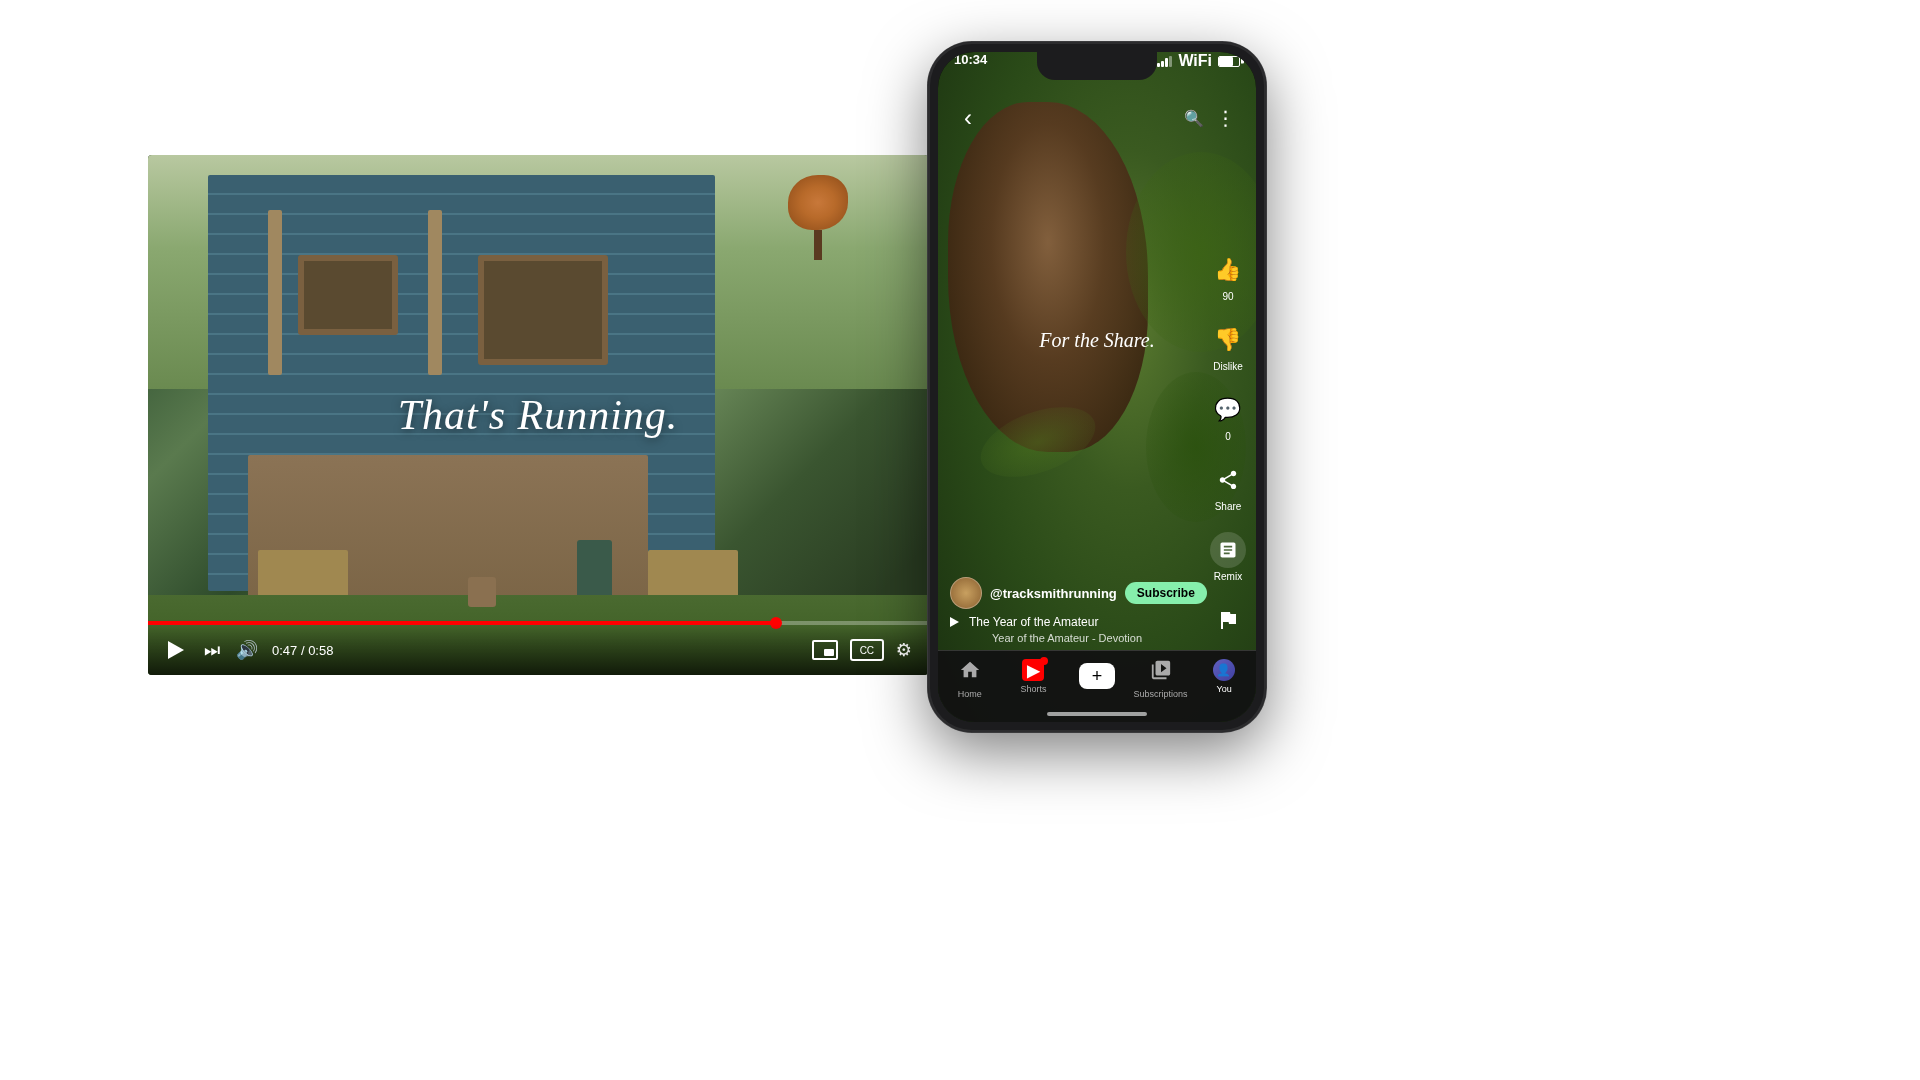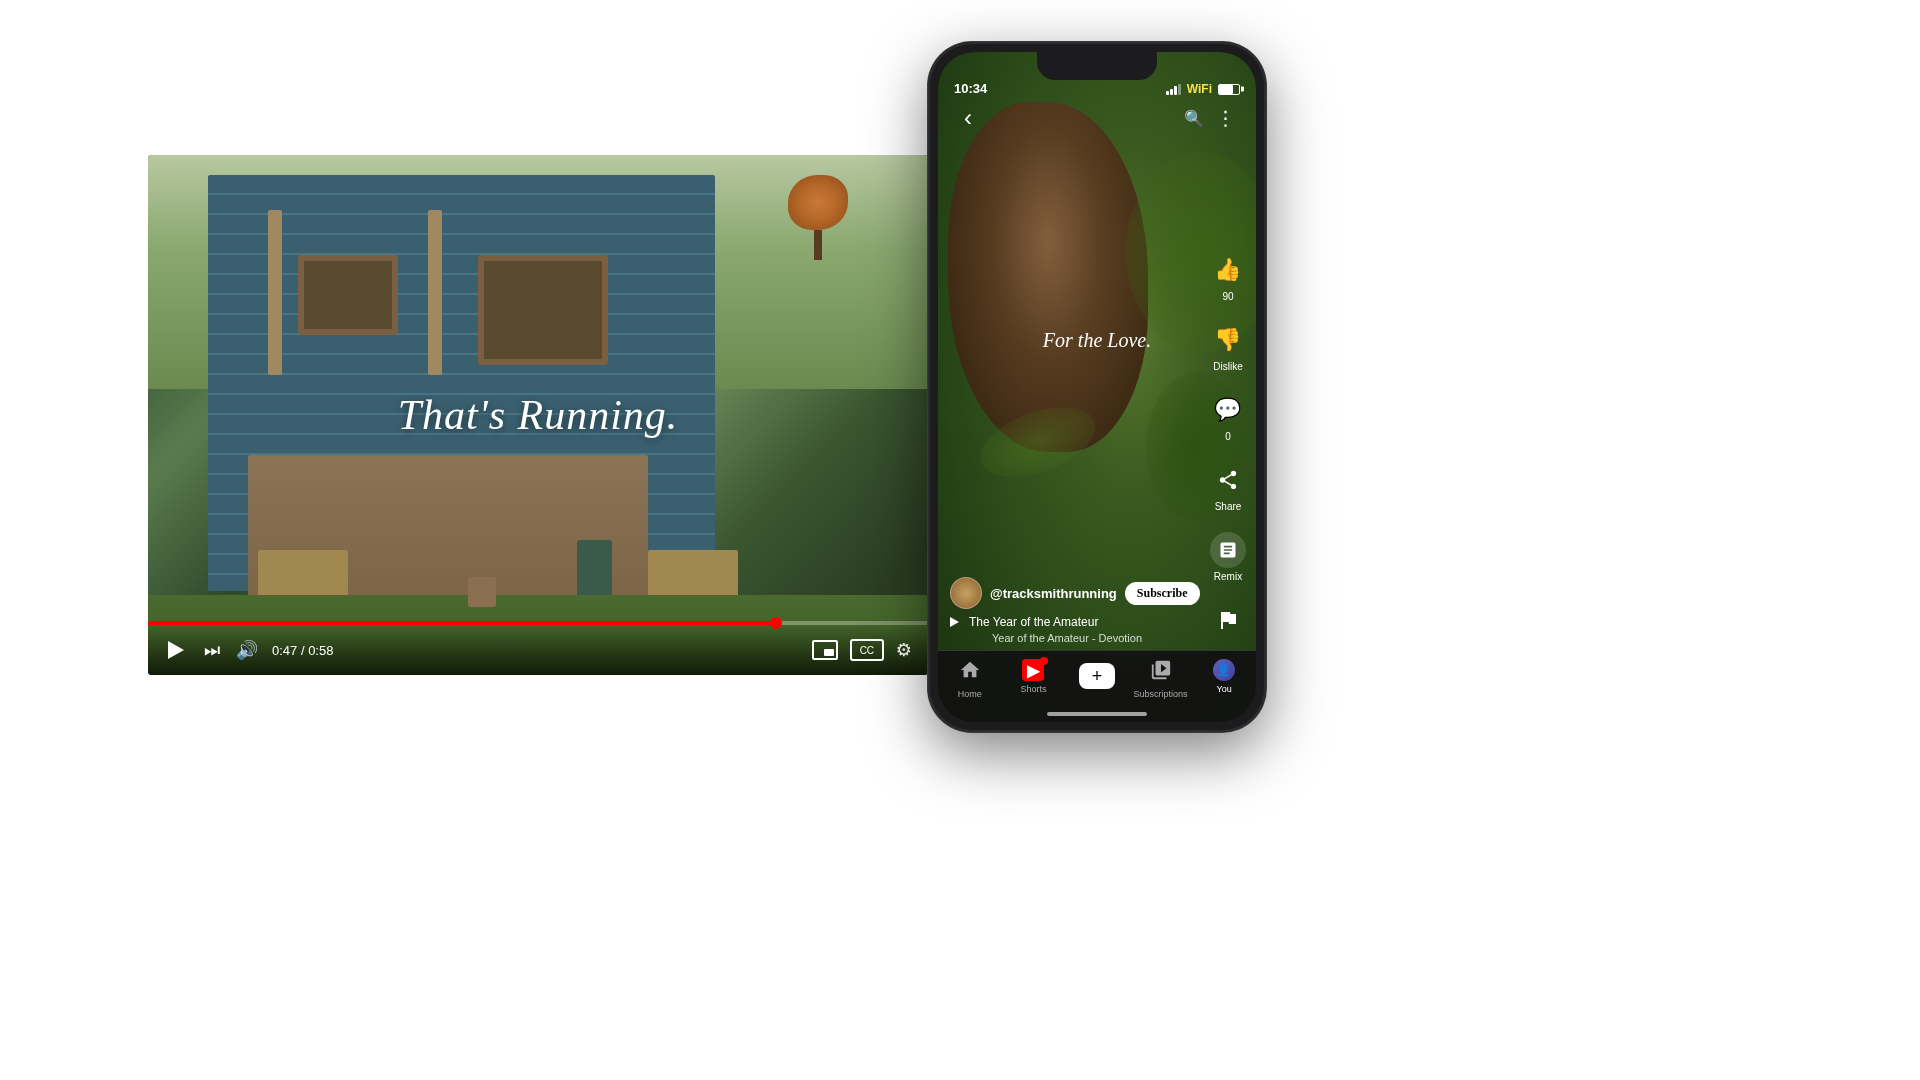--- a/index.html
+++ b/index.html
@@ -231,21 +231,21 @@
       border-radius: 0 0 18px 18px;
       z-index: 20;
     }
 
     
     .status-bar {
       position: absolute;
       top: 0; left: 0; right: 0;
       height: 44px;
       display: flex;
-      align-items: flex-end;
+      align-items: flex-start;
       padding: 0 16px;
       z-index: 15;
       color: white;
       font-size: 13px;
       font-weight: 600;
     }
     .status-time { flex: 0 0 auto; }
     .status-spacer { flex: 1; }
     .status-icons {
       display: flex; gap: 6px; align-items: center;
@@ -407,29 +407,28 @@
       border-radius: 50%;
       background: radial-gradient(circle, #c8a060 0%, #8a6030 100%);
       border: 1.5px solid rgba(255,255,255,0.3);
     }
     .channel-name {
       color: white;
       font-size: 13px;
       font-weight: 700;
     }
     .subscribe-btn {
-      background: #ffffff;
+      background: #86efac;
       color: black;
       border: none;
       border-radius: 18px;
       padding: 4px 12px;
       font-size: 12px;
       font-weight: 600;
       cursor: pointer;
-      font-family: Liberation Serif, serif;
     }
     .video-title-phone {
       color: white;
       font-size: 12px;
       display: flex;
       align-items: center;
       gap: 10px;
       margin-bottom: 3px;
     }
     .play-sm {
@@ -607,39 +606,39 @@
         <div class="status-spacer"></div>
         <div class="status-icons">
 
           <div style="display:flex;gap:1px;align-items:flex-end;">
             <div style="width:3px;height:4px;background:white;border-radius:1px;"></div>
             <div style="width:3px;height:6px;background:white;border-radius:1px;"></div>
             <div style="width:3px;height:9px;background:white;border-radius:1px;"></div>
             <div style="width:3px;height:11px;background:rgba(255,255,255,0.4);border-radius:1px;"></div>
           </div>
 
-          <div style="font-size:12px;color:#fde047;">WiFi</div>
+          <div style="font-size:16px;color:#ffffff;">WiFi</div>
 
           <div class="battery-icon">
             <div class="battery-fill"></div>
           </div>
         </div>
       </div>
 
       <div class="phone-top-bar">
         <div class="phone-top-icon">
           <span class="chevron-back"></span>
         </div>
         <div class="phone-top-spacer"></div>
         <div class="phone-top-icon" style="font-size:16px;">🔍</div>
         <div class="phone-top-icon" style="font-size:20px;letter-spacing:1px;">⋮</div>
       </div>
 
       <div class="phone-overlay-text">
-        <span>For the Love.</span>
+        <span>For the Share.</span>
       </div>
 
       <div class="phone-actions">
 
         <div class="phone-action-btn">
           <div class="phone-action-icon">👍</div>
           <div class="phone-action-label">90</div>
         </div>
 
         <div class="phone-action-btn">

